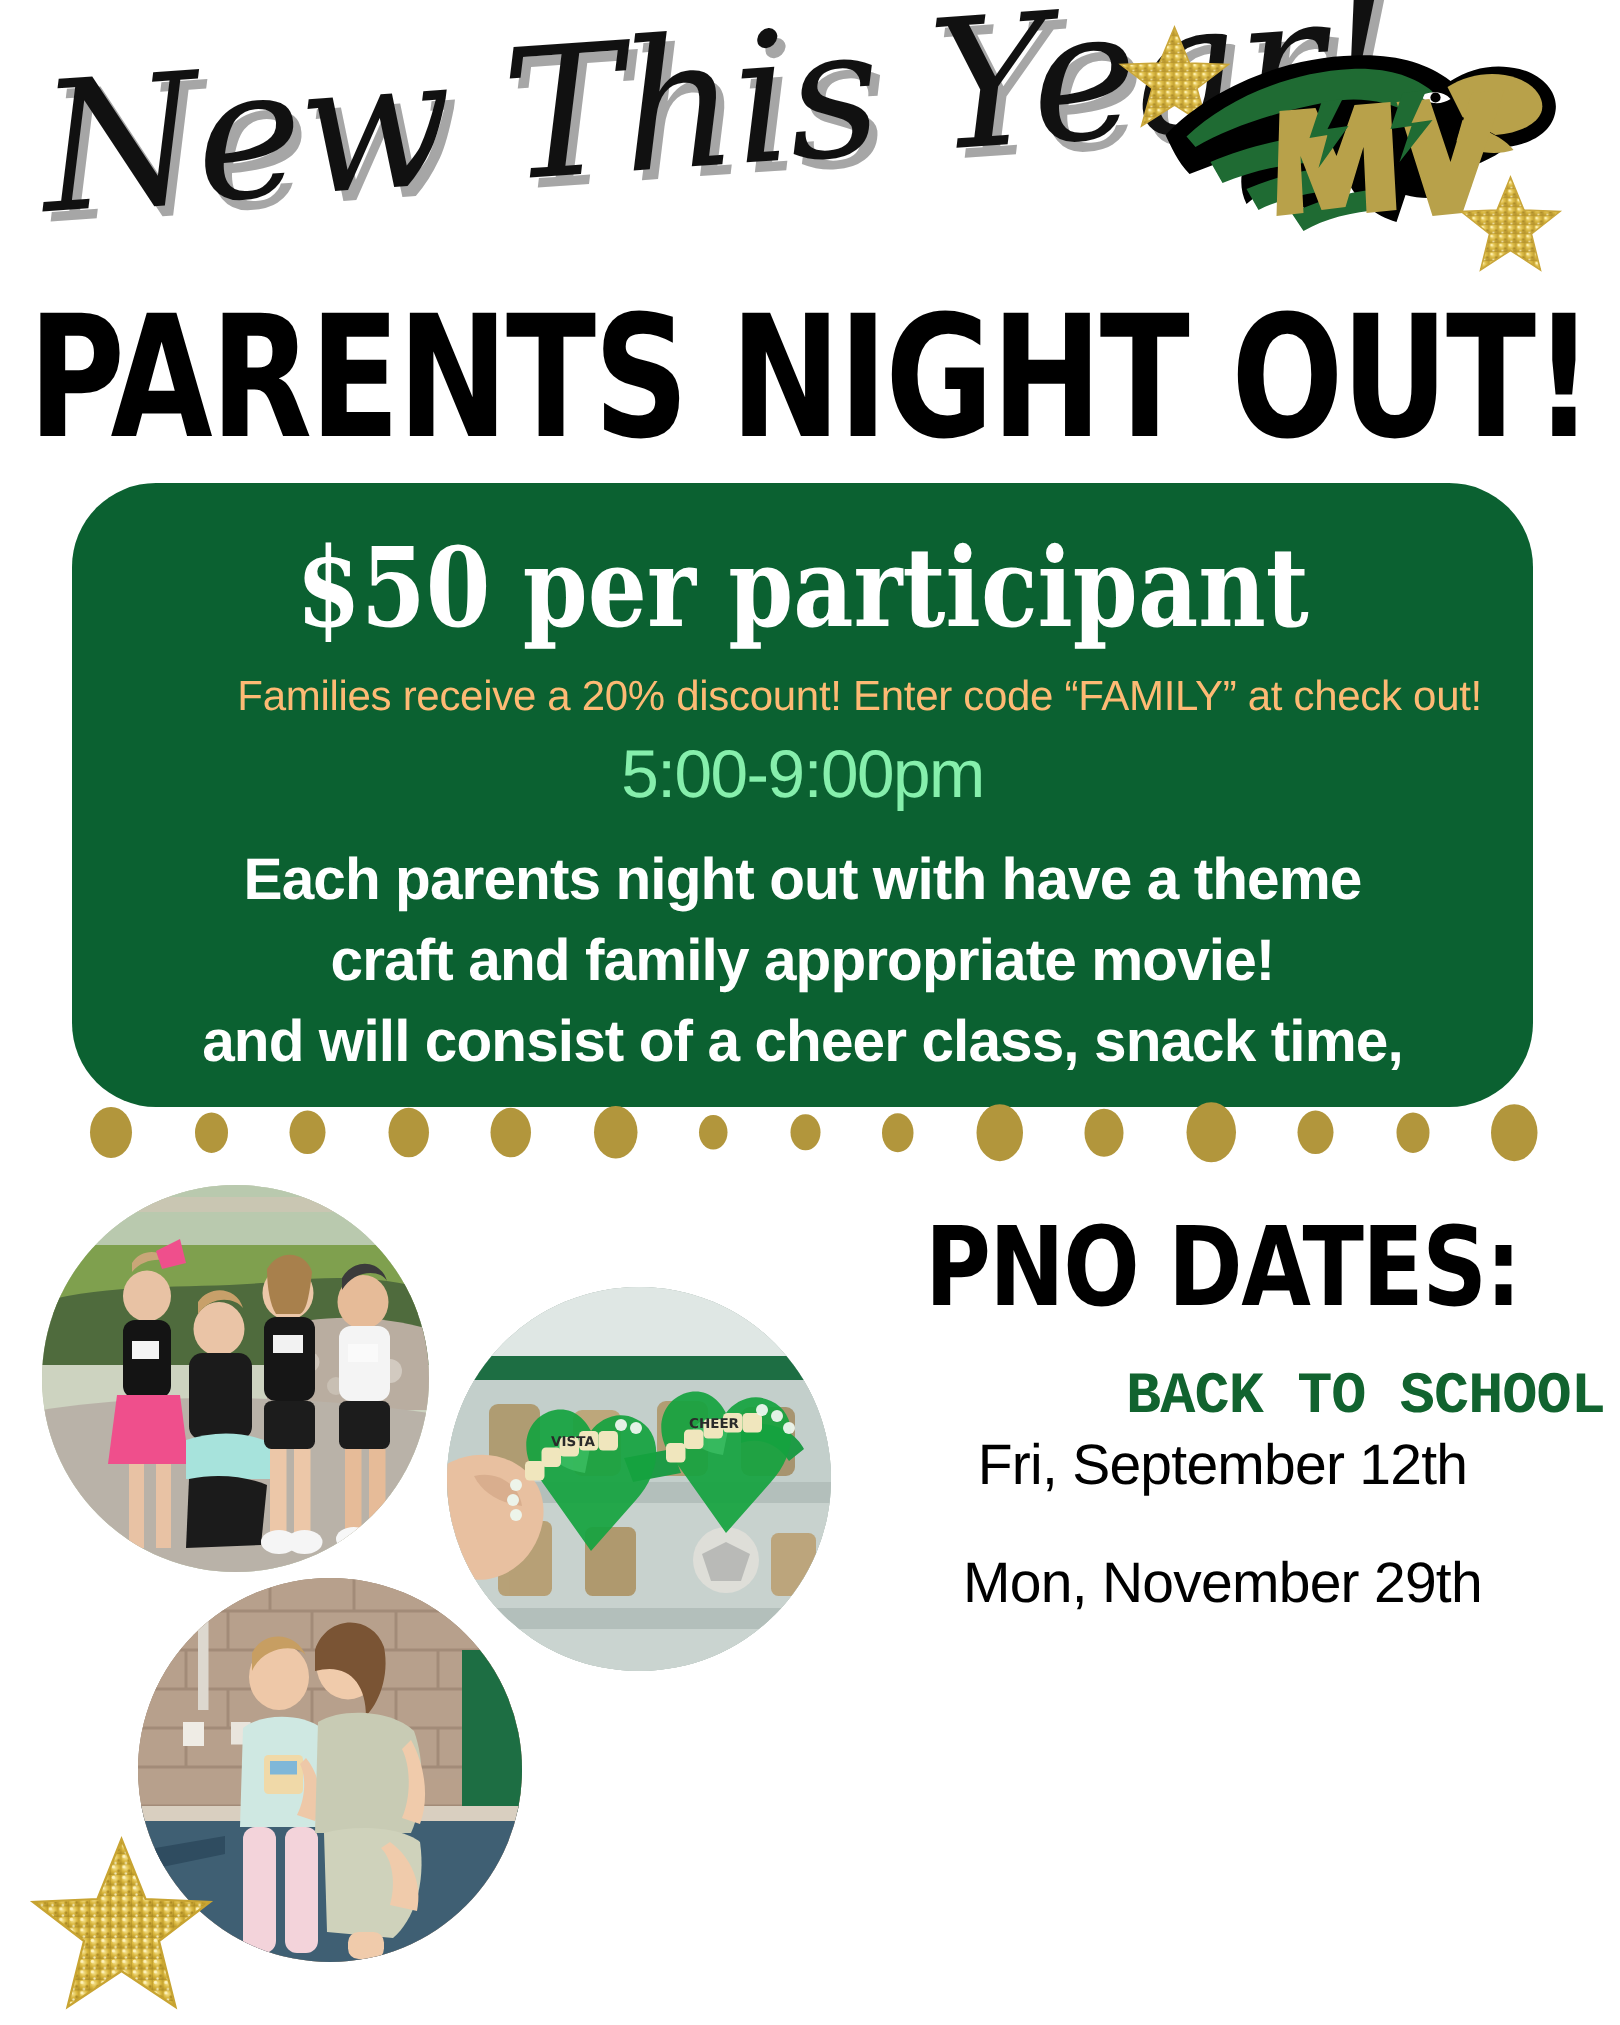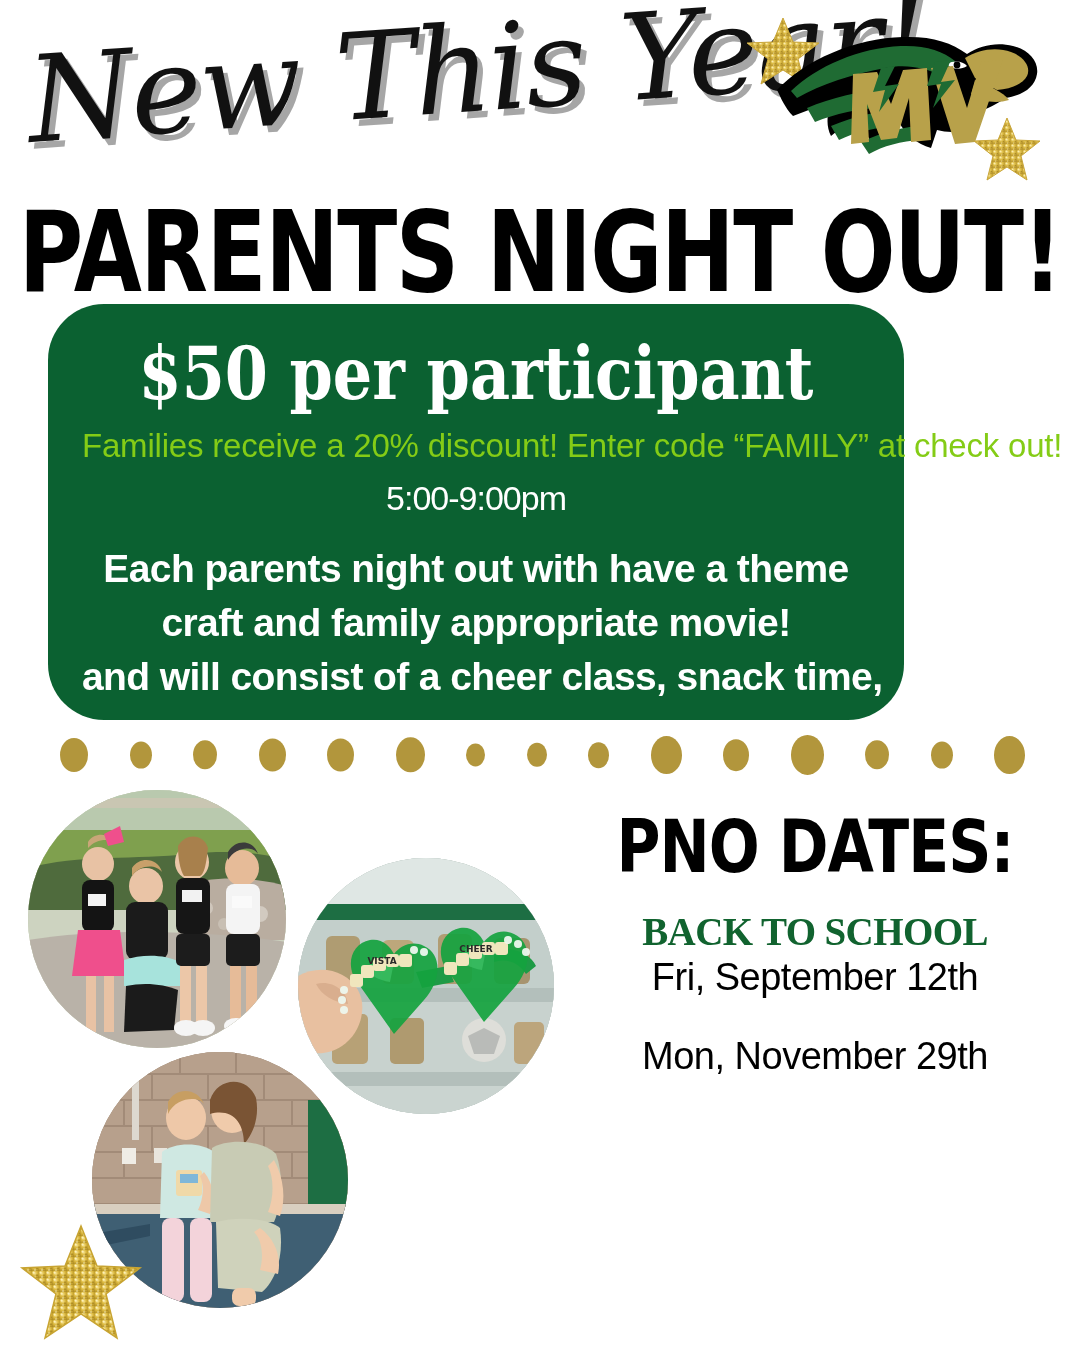--- a/index.html
+++ b/index.html
@@ -63,22 +63,22 @@
     color: #000000;
     white-space: nowrap;
     transform: scaleY(1.28);
     transform-origin: center top;
   }
 
   
   .green-panel {
     position: absolute;
     left: 48px;
-    top: 304px;
-    width: 856px;
+    top: 322px;
+    width: 974px;
     height: 416px;
     background: #0b6131;
     border-radius: 56px;
     padding: 14px 34px 0 34px;
     text-align: center;
     color: #ffffff;
   }
 
   .price-line {
     font-family: "DejaVu Serif", serif;
@@ -89,35 +89,36 @@
     color: #ffffff;
     white-space: nowrap;
     transform: scaleY(1.18);
     transform-origin: center top;
   }
 
   .discount-line {
     margin-top: 14px;
     font-family: "Liberation Sans", sans-serif;
     font-weight: 400;
-    font-size: 33px;
+    font-size: 28px;
     line-height: 36px;
     letter-spacing: -0.2px;
-    color: #84cc16;
-    white-space: nowrap;
+    color: #fdba74;
+    white-space: nowrap;
+    text-align: right;
   }
 
   .time-line {
     margin-top: 2px;
     font-family: "Liberation Sans", sans-serif;
     font-weight: 400;
-    font-size: 34px;
+    font-size: 45px;
     line-height: 64px;
     letter-spacing: -1px;
-    color: #ffffff;
+    color: #86efac;
   }
 
   .desc-block {
     margin-top: 12px;
     font-family: "Liberation Sans", sans-serif;
     font-weight: 700;
     font-size: 39px;
     line-height: 54px;
     letter-spacing: -0.6px;
     color: #ffffff;
@@ -198,27 +199,28 @@
     color: #000000;
     white-space: nowrap;
     transform: scaleY(1.22);
     transform-origin: center top;
   }
 
   .date-item { margin-top: 34px; }
   .date-item:first-of-type { margin-top: 36px; }
 
   .date-name {
-    font-family: Liberation Serif, serif;
+    font-family: Liberation Mono, monospace;
     font-weight: 700;
     font-size: 39px;
     line-height: 47px;
     letter-spacing: -0.6px;
     color: #11632f;
     white-space: nowrap;
+    text-align: right;
   }
   .date-when {
     font-family: "Liberation Sans", sans-serif;
     font-weight: 400;
     font-size: 38px;
     line-height: 45px;
     letter-spacing: -0.5px;
     color: #000000;
     white-space: nowrap;
   }

